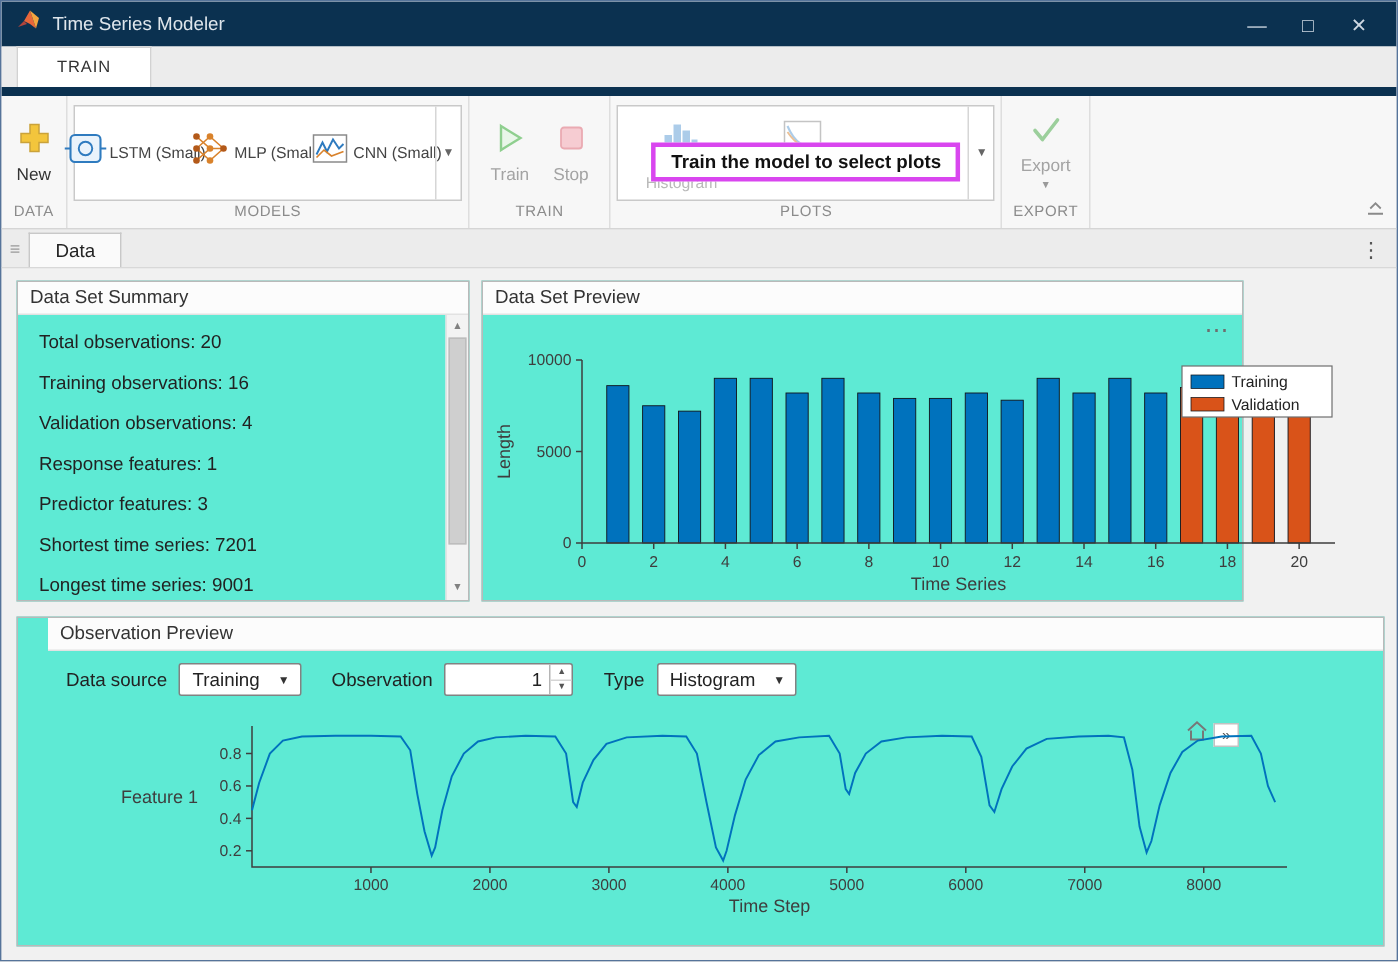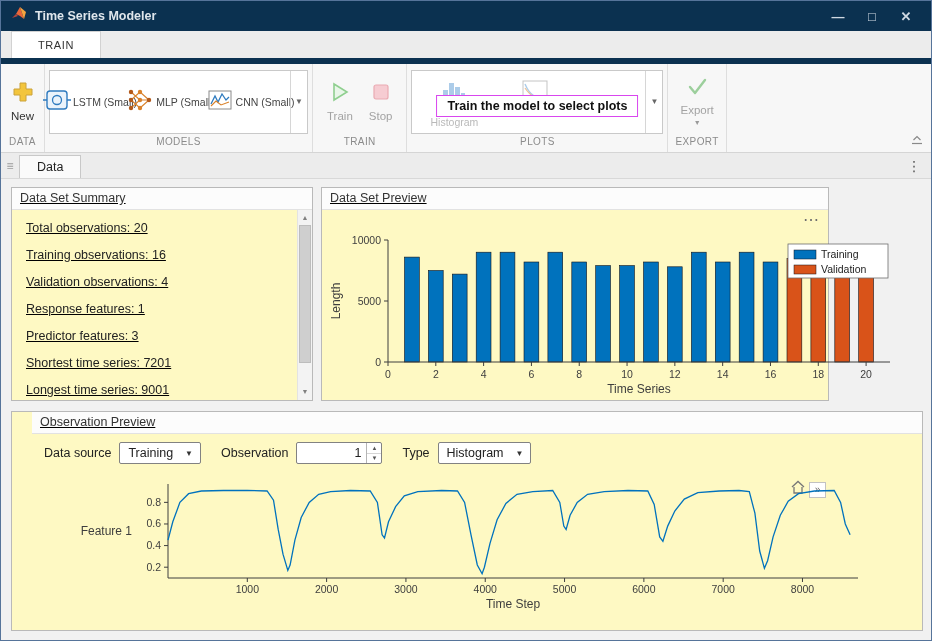--- a/index.html
+++ b/index.html
@@ -1,20 +1,20 @@
 <!DOCTYPE html>
 <html><head>
 <meta charset="utf-8">
 <style>
   * { margin:0; padding:0; box-sizing:border-box; }
   body { background:#d8d8d8; font-family:"Liberation Sans", sans-serif; }
   .window { position:relative; width:932px; height:641px; background:#f1f1f1; border:1px solid #56749a; overflow:hidden; }
 
   
-  .titlebar { height:30px; background:#0b3150; display:flex; align-items:center; padding:12px 10px; gap:8px;font-weight:bold; }
+  .titlebar { height:30px; background:#0b3150; display:flex; align-items:center; padding:12px 10px; gap:8px; }
   .titlebar .title { color:#dfe6ec; font-size:12.5px; }
   .win-controls { margin-left:auto; display:flex; gap:4px; }
   .win-btn { width:30px; height:22px; display:flex; align-items:center; justify-content:center; color:#cfd8e2; font-size:13px; cursor:default; }
 
   
   .tabrow { height:27px; background:#ececec; display:flex; align-items:flex-end; padding-left:10px; }
   .ribbon-tab { height:27px; min-width:90px; background:#ffffff; border:1px solid #d2d2d2; border-bottom:none; display:flex; align-items:center; justify-content:center; font-size:11px; letter-spacing:.6px; color:#333; }
   .tabband { height:6px; background:#0b3150; }
 
   
@@ -25,33 +25,33 @@
   .btn-col { display:flex; flex-direction:column; align-items:center; justify-content:center; gap:3px; padding:2px 6px; }
   .btn-col .blabel { font-size:11.5px; color:#333; }
   .btn-col.disabled .blabel { color:#a3a3a3; }
   .gallery { position:relative; display:flex; background:#fff; border:1px solid #c9c9c9; height:64px; }
   .gitem { width:80px; display:flex; flex-direction:row; align-items:center; justify-content:center; gap:2px; }
   .gitem .glabel { font-size:10.5px; color:#444; white-space:nowrap; }
   .gstrip { width:17px; border-left:1px solid #d6d6d6; display:flex; align-items:center; justify-content:center; color:#666; font-size:8px; }
   .plots-gallery { width:252px; }
   .plots-icons { position:absolute; top:7px; left:26px; display:flex; gap:52px; opacity:.5; }
   .plots-first-label { position:absolute; left:18px; bottom:5px; font-size:10.5px; color:#b9b9b9; }
-  .plots-overlay { position:absolute; left:50%; top:24px; transform:translateX(-50%); background:#fff; border:1px solid #d946ef; padding:3px 10px; font-size:12.5px; font-weight:bold; color:#111; white-space:nowrap; }
+  .plots-overlay { position:absolute; left:50%; top:24px; transform:translateX(-50%); background:#fff; border:3px solid #d946ef; padding:3px 10px; font-size:12.5px; font-weight:bold; color:#111; white-space:nowrap; }
   .collapse-ribbon { position:absolute; right:7px; bottom:3px; }
   .dd-arrow { font-size:7px; color:#9a9a9a; }
 
   
   .docbar { height:26px; background:#ececec; border-bottom:1px solid #d8d8d8; display:flex; align-items:flex-end; }
   .grip { width:18px; align-self:center; text-align:center; color:#9a9a9a; font-size:12px; }
   .doc-tab { height:23px; padding:0 17px; background:#fafafa; border:1px solid #c8c8c8; border-bottom:none; display:flex; align-items:center; font-size:12.5px; color:#222; }
   .kebab { margin-left:auto; align-self:center; padding:0 10px; color:#555; font-size:14px; }
 
   
   .content { position:relative; height:463px; background:#f1f1f1; }
-  .panel { position:absolute; background:#fef9c3; border:1px solid #b9b9b9;text-decoration:underline; }
+  .panel { position:absolute; background:#5eead4; border:1px solid #b9b9b9; }
   .panel-header { height:22px; background:#fcfcfc; border-bottom:1px solid #e2e2e2; padding:3px 8px; font-size:12.5px; color:#333; }
   .panel-body { position:relative; height:calc(100% - 22px); }
 
   #summary-panel { left:10px; top:8px; width:302px; height:214px; }
   .summary-lines { padding:10px 14px; }
   .summary-line { margin-bottom:11px; line-height:16px; font-size:12.5px; color:#222; }
   .vscroll { position:absolute; top:0; right:0; bottom:0; width:15px; background:#f3f3f3; border-left:1px solid #e3e3e3; }
   .vscroll .arr { position:absolute; left:0; width:14px; height:14px; text-align:center; font-size:7px; color:#808080; line-height:14px; }
   .vscroll .arr.up { top:1px; }
   .vscroll .arr.down { bottom:1px; }

